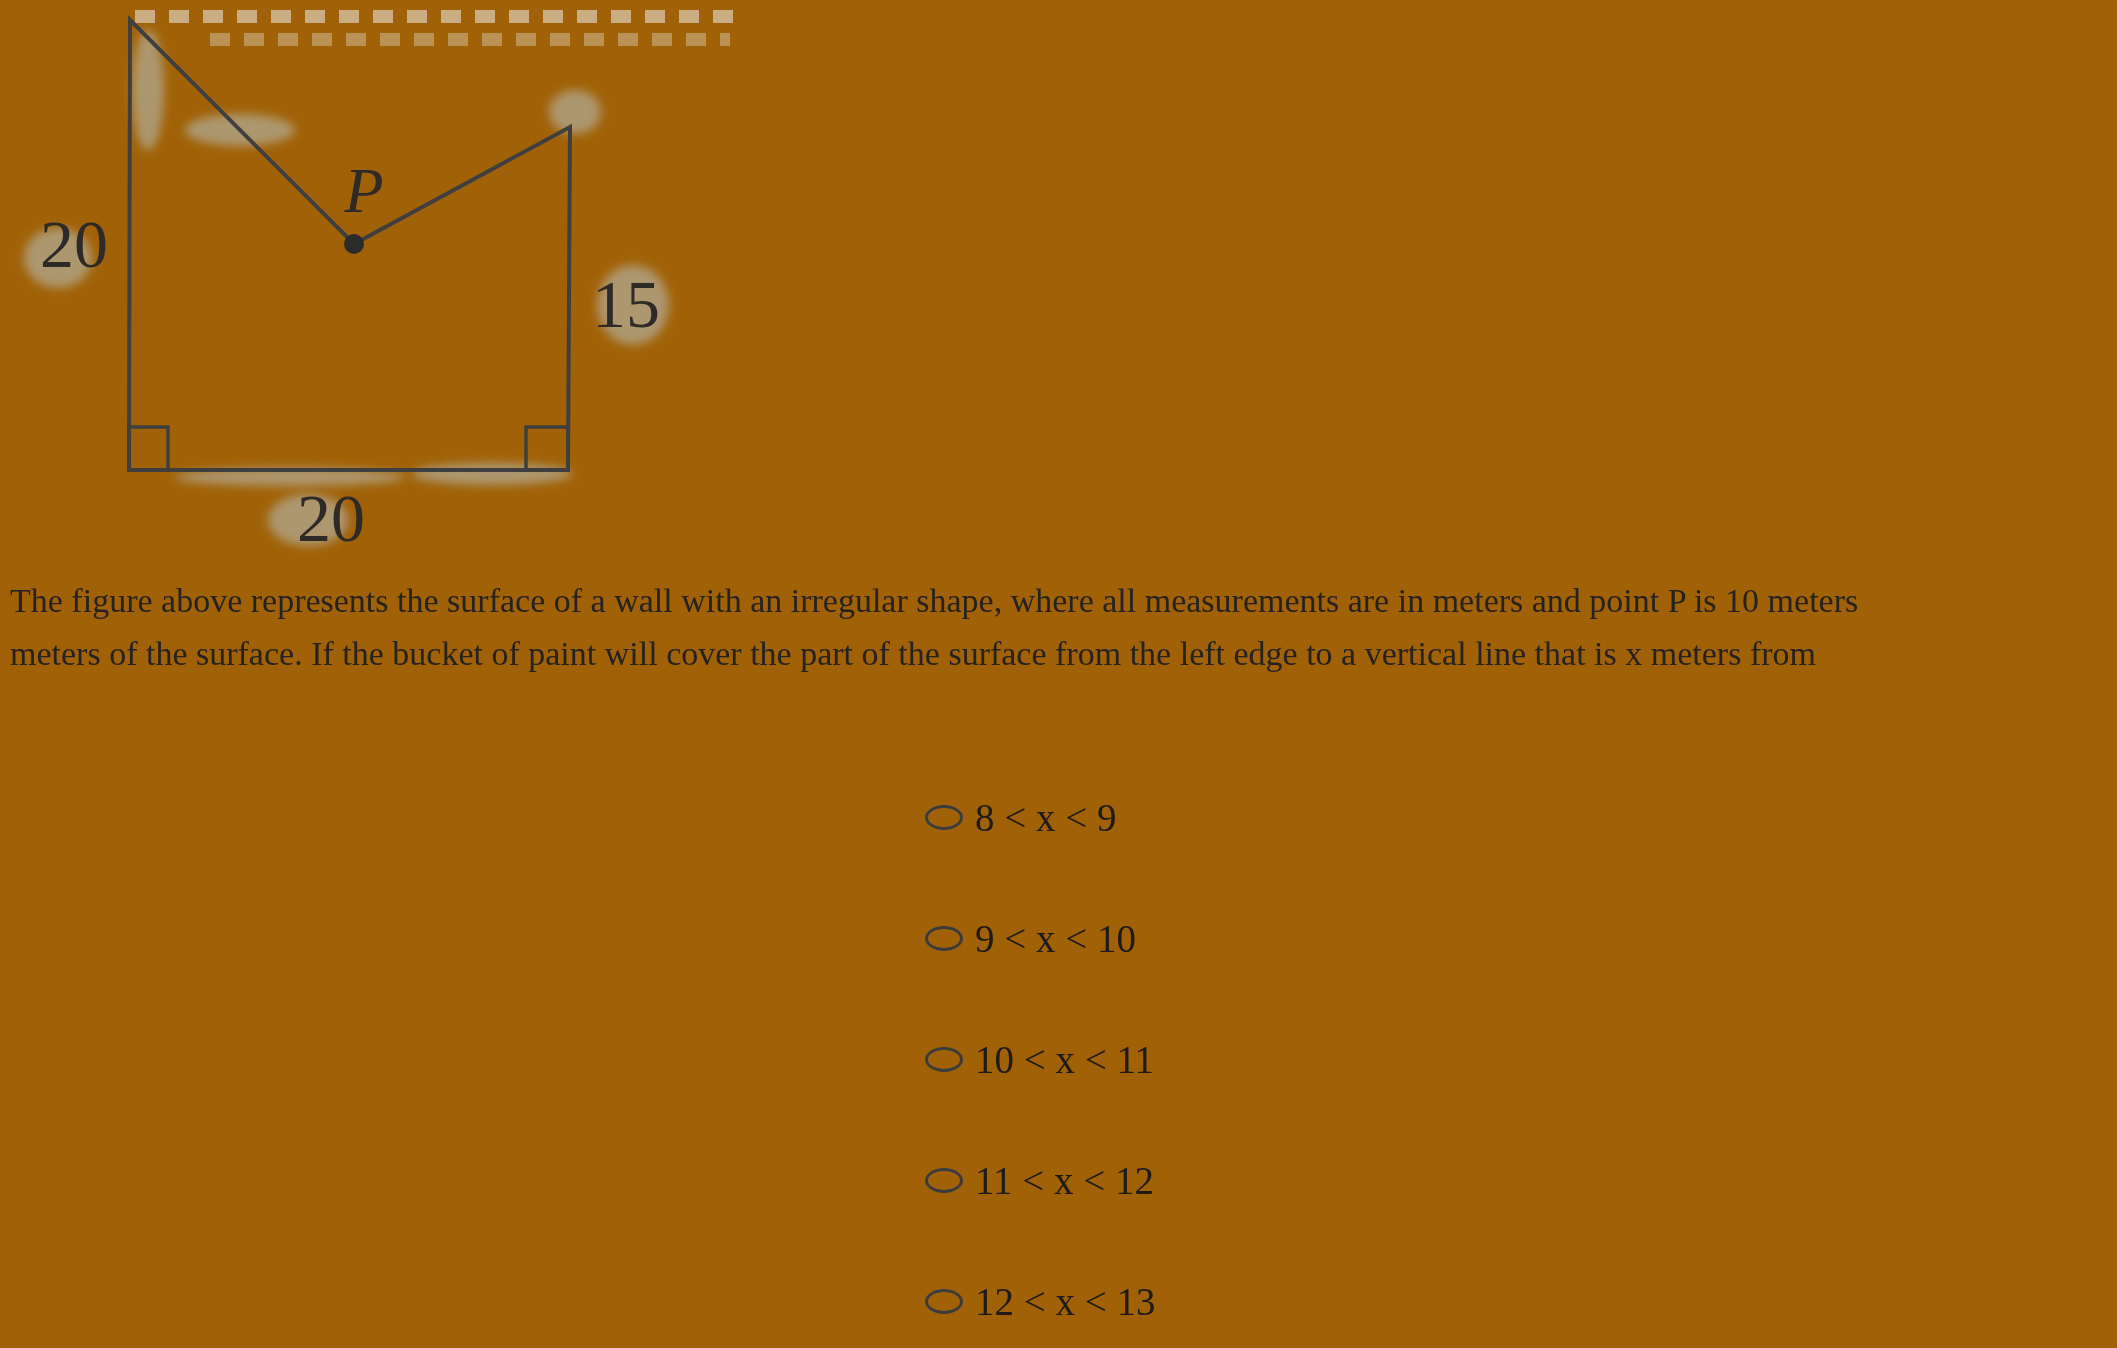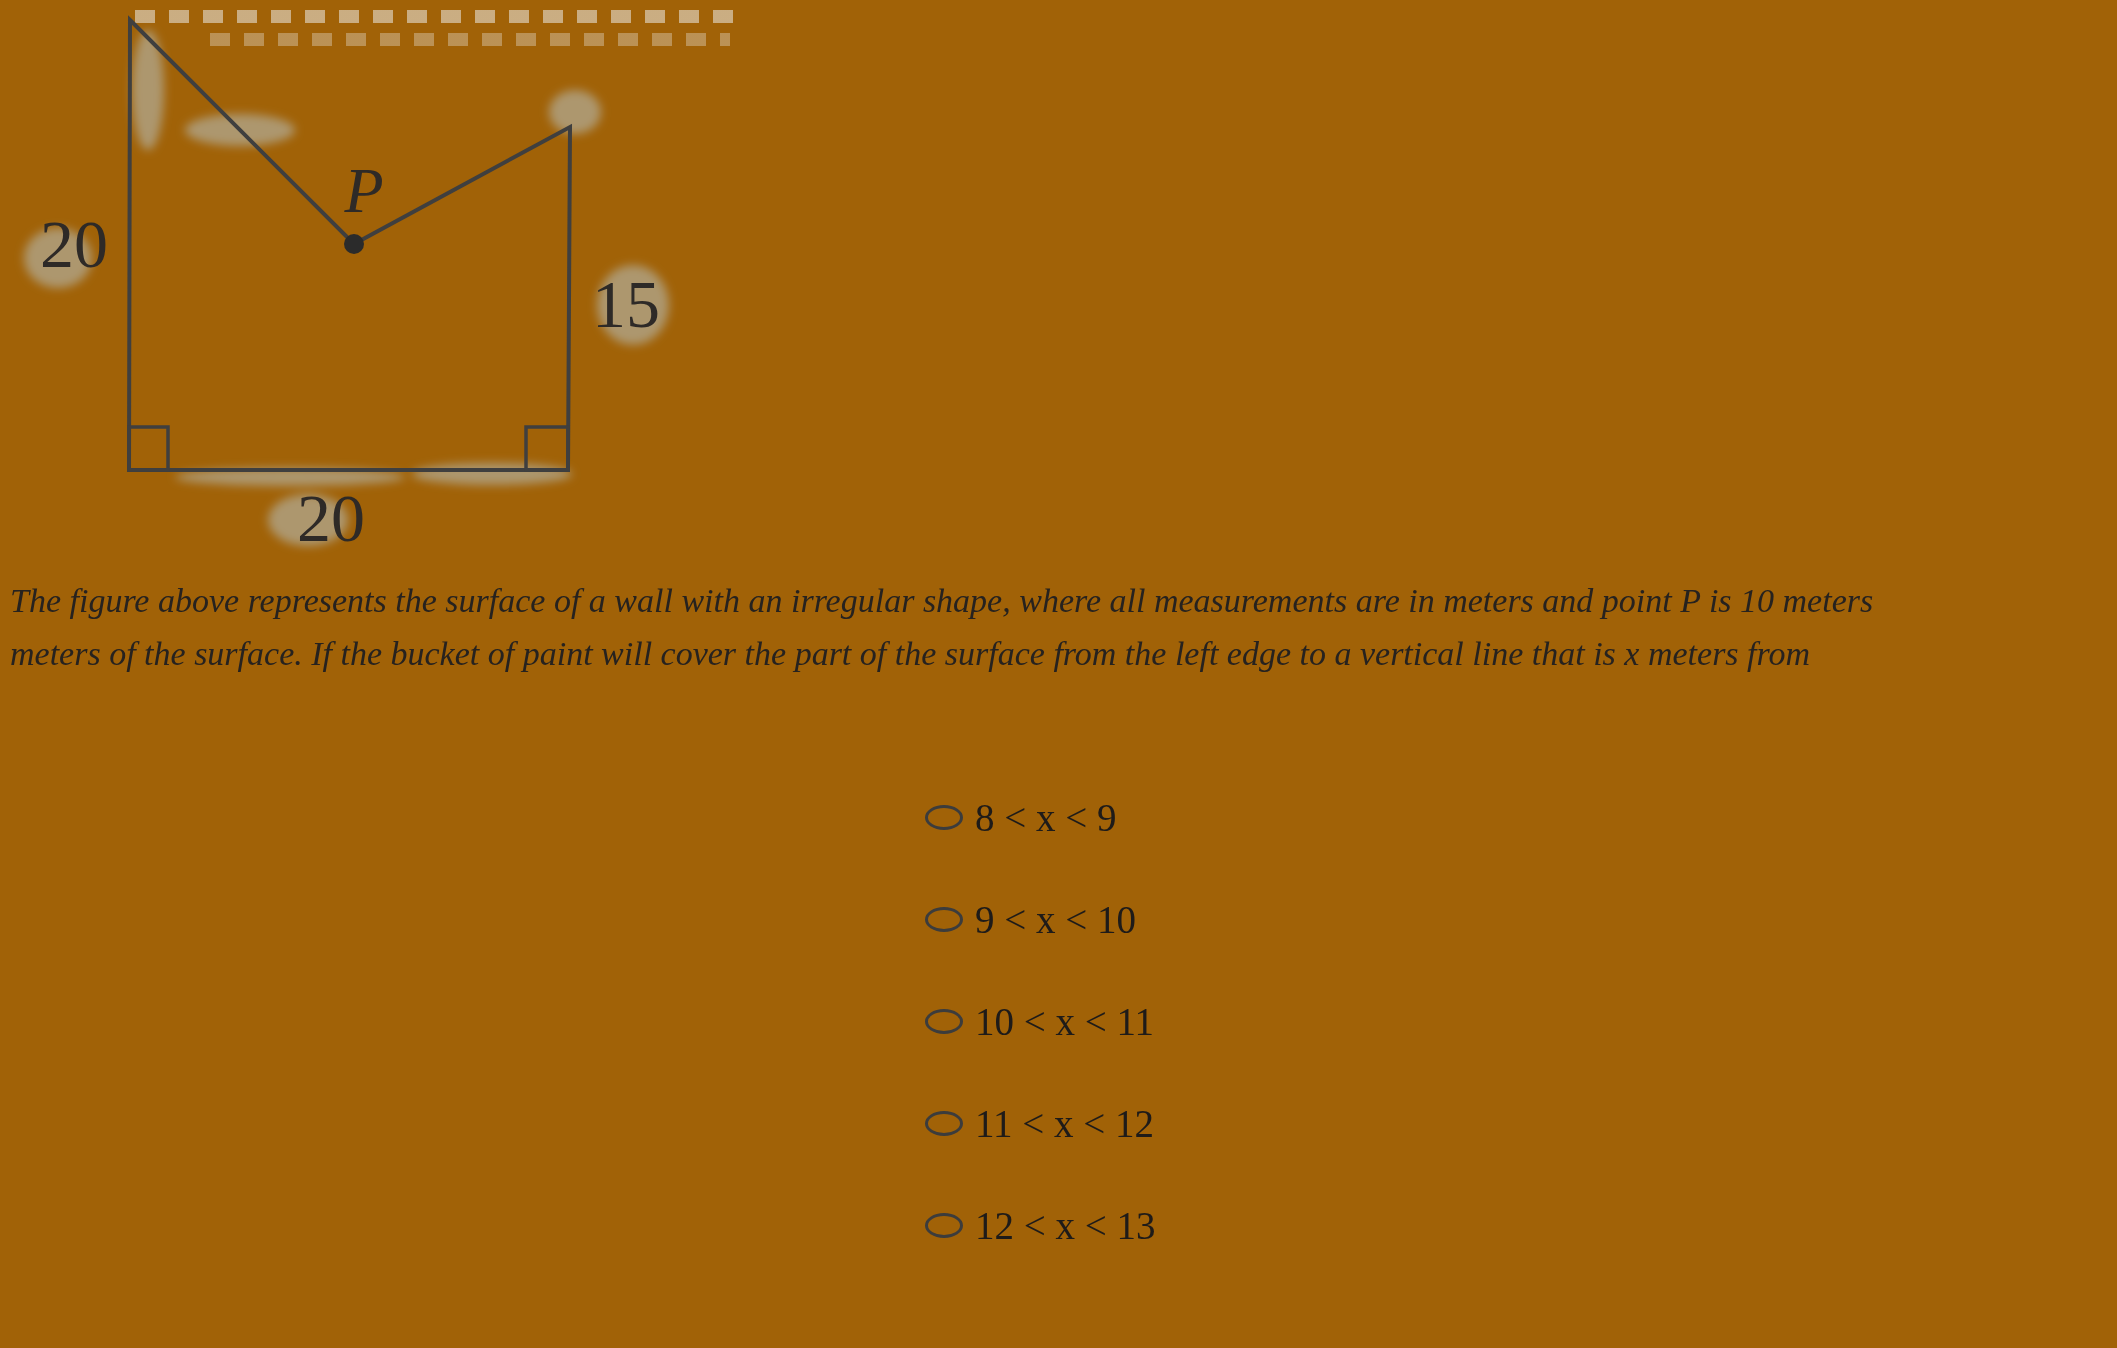--- a/index.html
+++ b/index.html
@@ -36,29 +36,29 @@
 
   .question {
     position: absolute;
     left: 10px;
     top: 574px;
     width: 2100px;
     color: #26221f;
     font-size: 34px;
     line-height: 53px;
   }
-  .qline { white-space: nowrap; font-style: italic; }
+  .qline { white-space: nowrap; }
 
   .options {
     position: absolute;
     left: 925px;
     top: 797px;
     display: flex;
     flex-direction: column;
-    row-gap: 61px;
+    row-gap: 80px;
   }
   .option {
     display: flex;
     align-items: center;
     height: 41px;
     cursor: pointer;
   }
   .oval {
     box-sizing: border-box;
     width: 38px;

